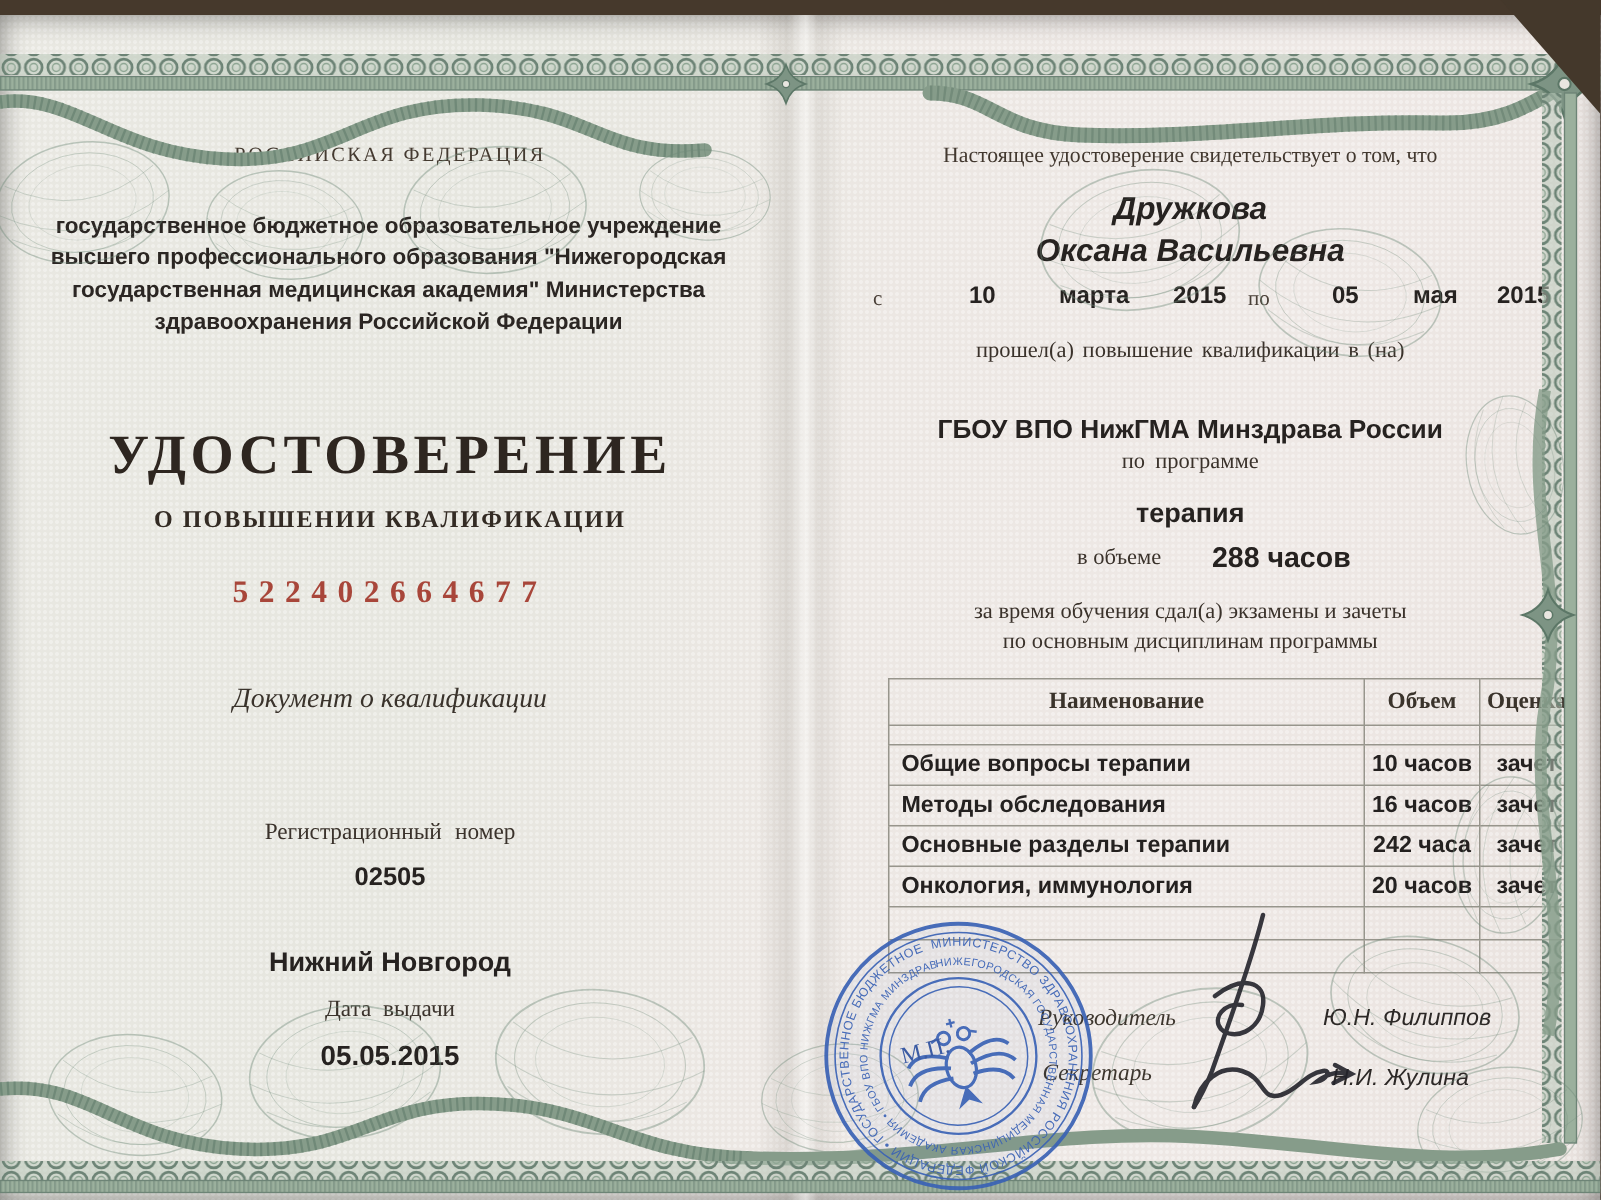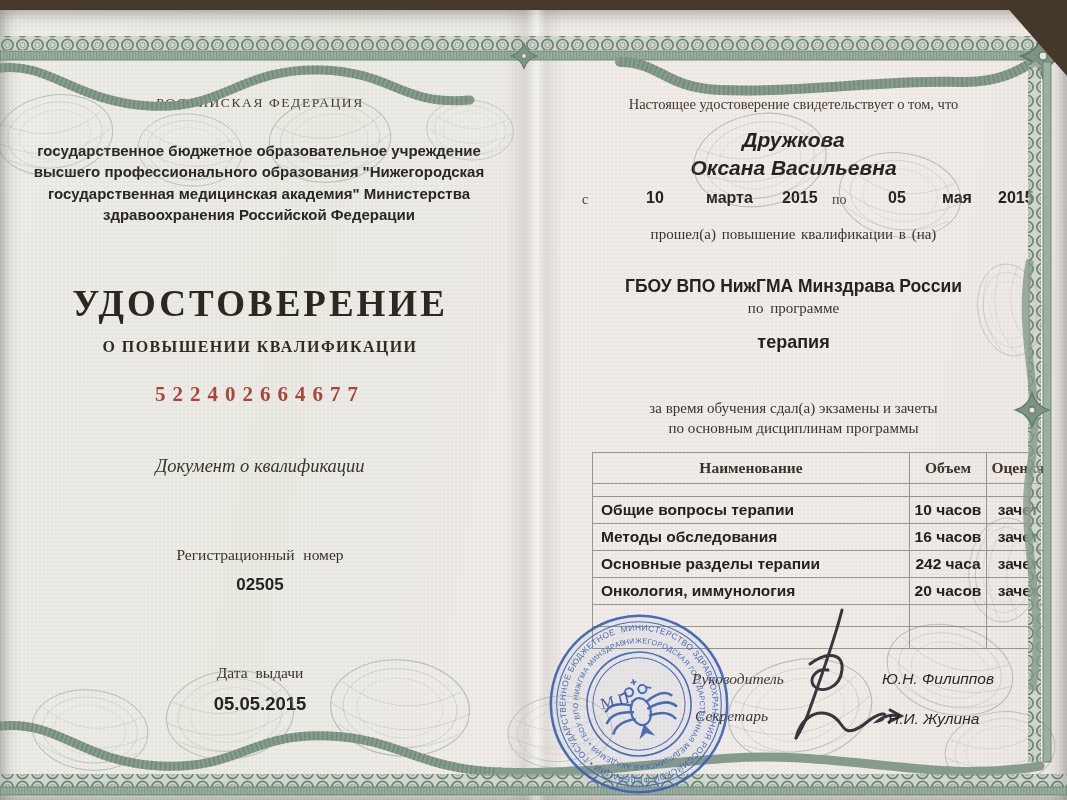--- a/index.html
+++ b/index.html
@@ -106,20 +106,21 @@
 
     <div class="page" id="page-left">
       <div class="abs serif country">РОССИЙСКАЯ ФЕДЕРАЦИЯ</div>
       <div class="abs sans institution">государственное бюджетное образовательное учреждение высшего профессионального образования "Нижегородская государственная медицинская академия" Министерства здравоохранения Российской Федерации</div>
       <div class="abs serif cert-title">УДОСТОВЕРЕНИЕ</div>
       <div class="abs serif cert-subtitle">О ПОВЫШЕНИИ КВАЛИФИКАЦИИ</div>
       <div class="abs serif blank-number">522402664677</div>
       <div class="abs serif i doc-type">Документ о квалификации</div>
       <div class="abs serif reg-label">Регистрационный номер</div>
       <div class="abs sans b reg-value">02505</div>
+      <div class="abs sans b city-value">Нижний Новгород</div>
       <div class="abs serif issue-label">Дата выдачи</div>
       <div class="abs sans b issue-value">05.05.2015</div>
     </div>
 
     <div class="page" id="page-right">
       <div class="abs serif intro">Настоящее удостоверение свидетельствует о том, что</div>
       <div class="abs sans b i surname">Дружкова</div>
       <div class="abs sans b i name-patronymic">Оксана Васильевна</div>
 
       <div class="abs period">
@@ -131,20 +132,24 @@
         <span class="p-val" style="left:368px;top:1px">05</span>
         <span class="p-val" style="left:422px;top:1px">мая</span>
         <span class="p-val" style="left:478px;top:1px">2015</span>
       </div>
 
       <div class="abs serif completed">прошел(а) повышение квалификации в (на)</div>
       <div class="abs sans b organization">ГБОУ ВПО НижГМА Минздрава России</div>
       <div class="abs sans b program-name">терапия</div>
       <div class="abs serif program-label">по программе</div>
 
+      <div class="abs volume-row">
+        <span class="serif volume-label">в объеме</span>
+        <span class="sans b volume-value">288 часов</span>
+      </div>
 
       <div class="abs serif exams1">за время обучения сдал(а) экзамены и зачеты</div>
       <div class="abs serif exams2">по основным дисциплинам программы</div>
 
       <table id="disciplines-table">
         <tbody>
             <tr>
           <th class="colname">Наименование</th>
           <th class="colvol">Объем</th>
           <th class="colgrade">Оценка</th>

